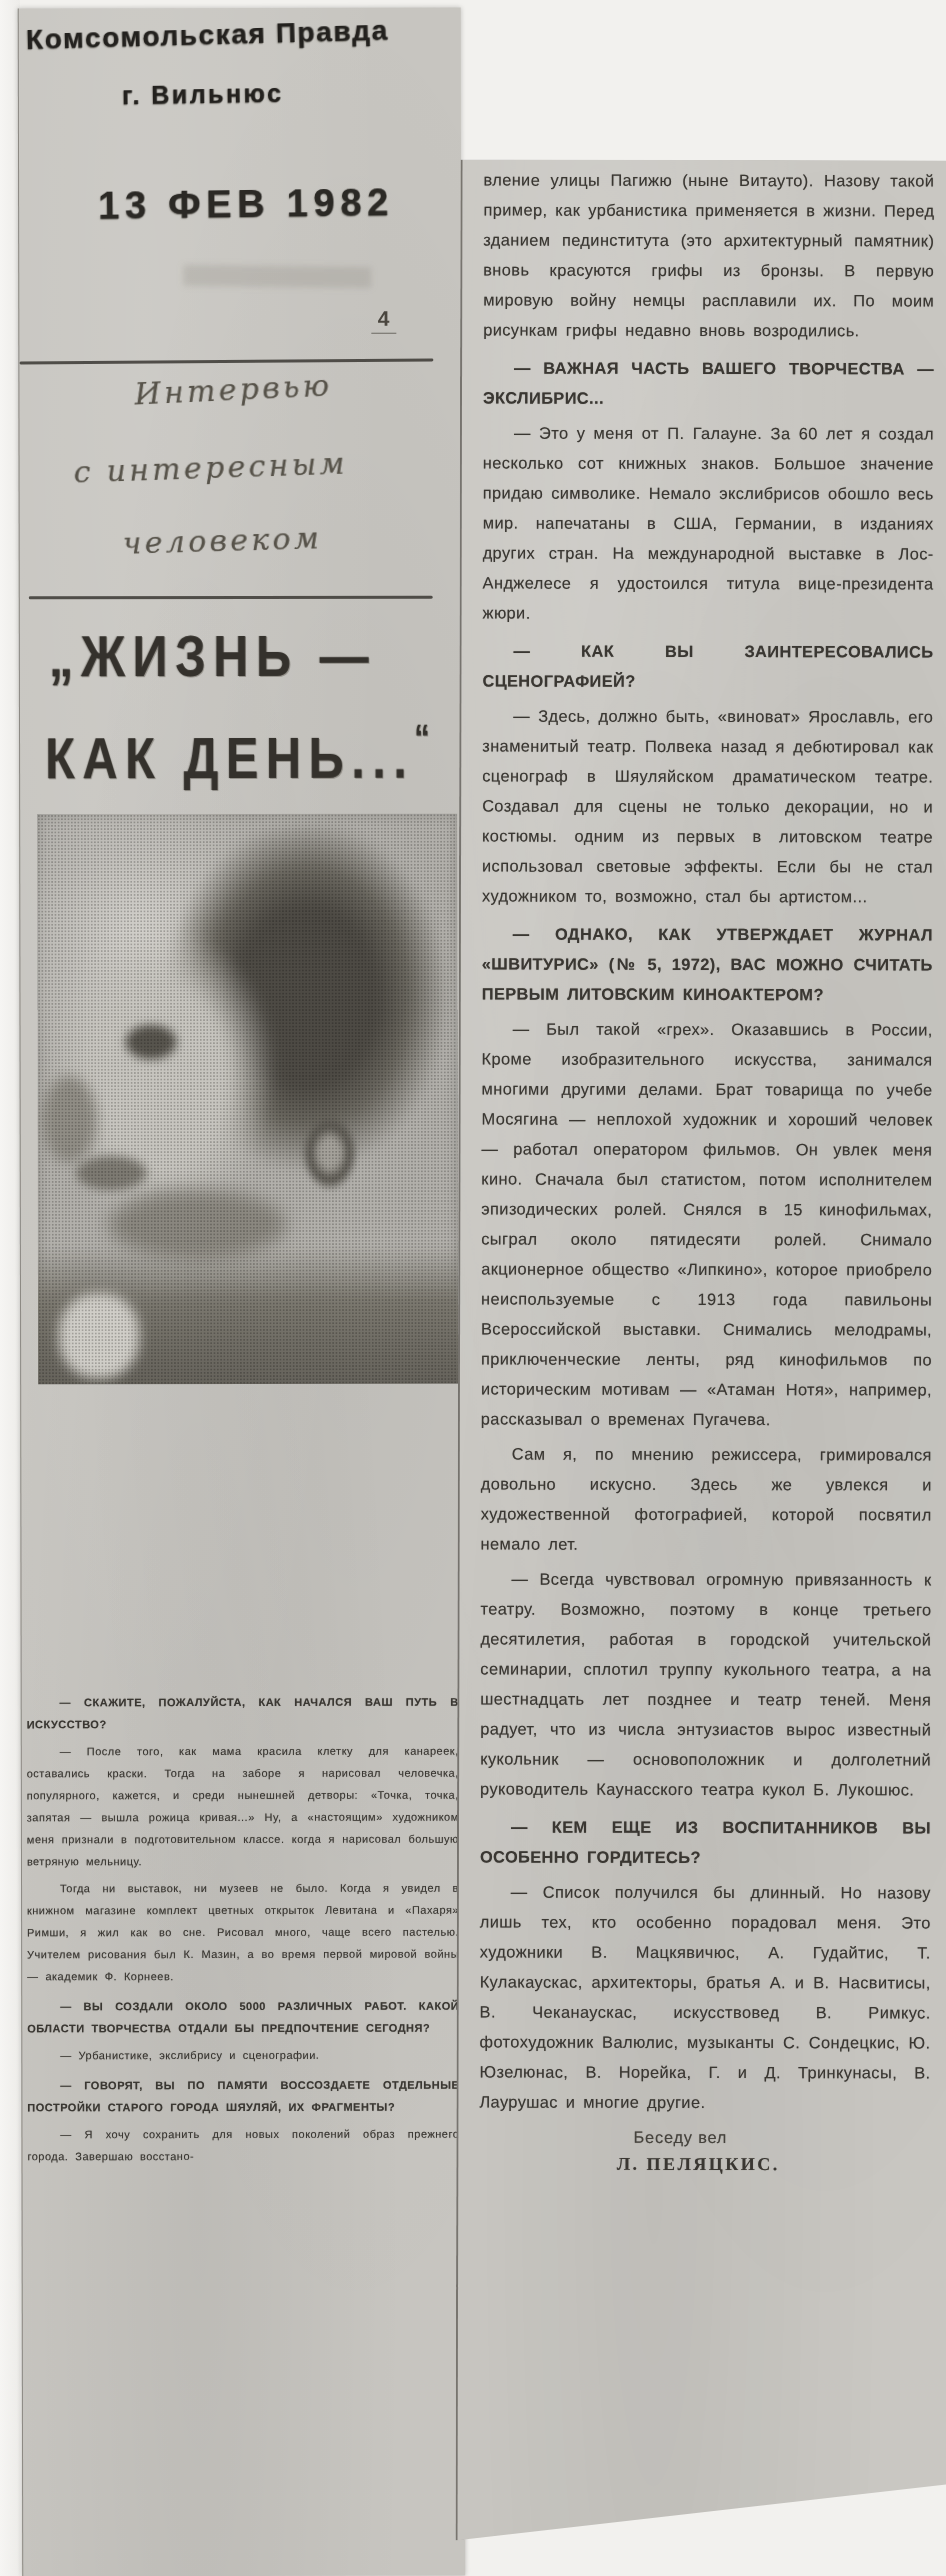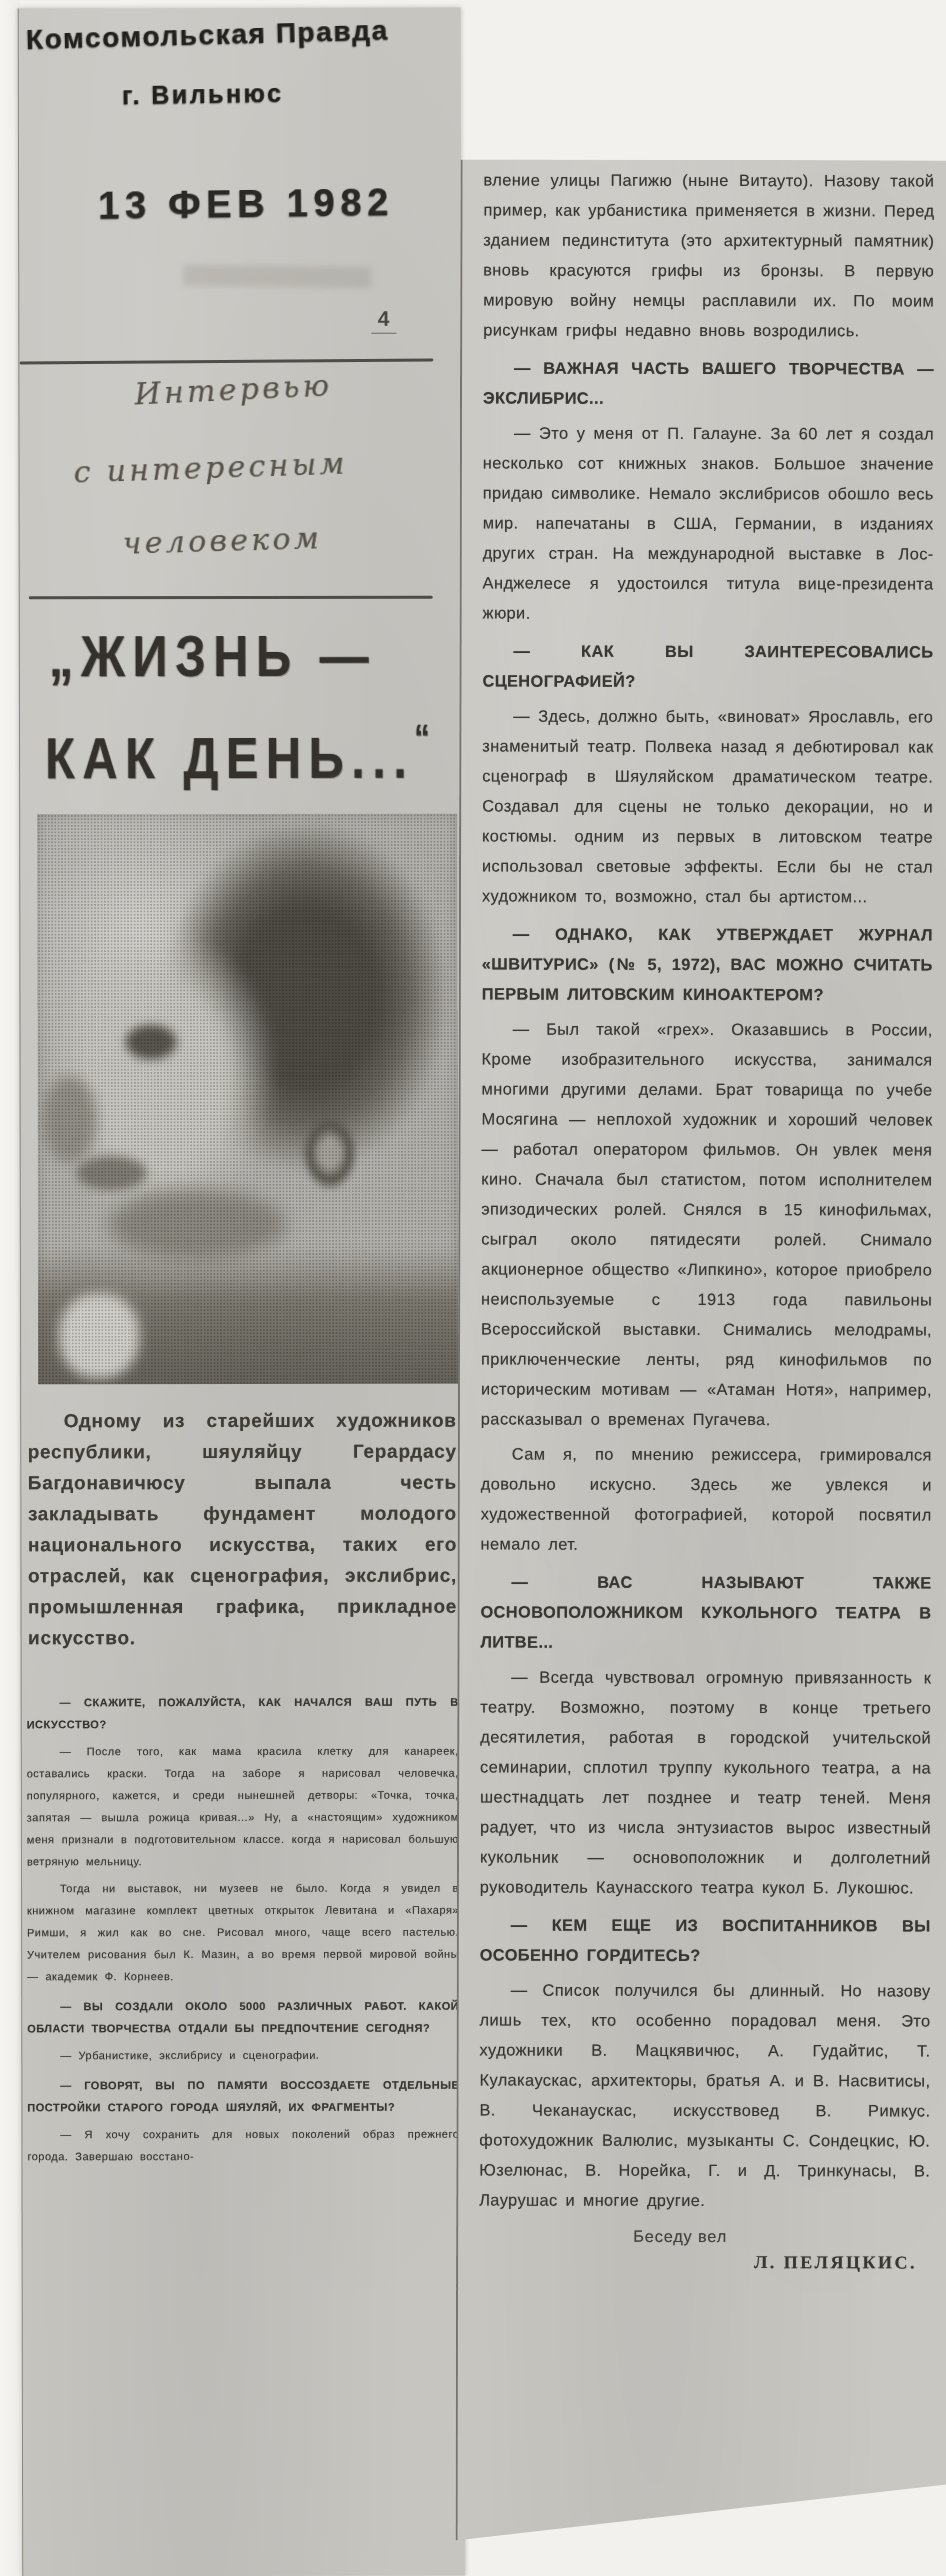--- a/index.html
+++ b/index.html
@@ -100,21 +100,21 @@
     letter-spacing:0.5px; word-spacing:3.3px; text-indent:33px;}
   #right-article{ left:21px; top:4.9px; width:451px;}
   #right-article p{ margin:0 0 4.9px; font-size:16.4px; line-height:30px;
     letter-spacing:0.4px; word-spacing:2.9px; text-indent:31px;}
   .para.q{ font-weight:bold; letter-spacing:0.9px; margin-top:8.2px !important;}
   .para.cont{ text-indent:0 !important;}
   
   #byline{ text-align:right; margin-top:11.4px; padding-right:13px;}
   #byline-lead{ font-size:16.4px; letter-spacing:0.8px; padding-right:36px; color:#46433d;text-align:center;}
   #byline-name{ font-size:18px; font-weight:bold; letter-spacing:2.5px; margin-top:6.5px;
-    font-family:"Liberation Serif", serif; color:#3a3732;}
+    font-family:"Liberation Serif", serif; color:#3a3732;text-align:center;}
   
   #scan-edge-left{ position:absolute; left:0; top:0; width:19.6px; height:2576px;
     background:linear-gradient(to right,#f6f5f3,#edece9);}
 </style>
 </head>
 <body>
 
 <div id="page">
   <div id="scan-edge-left"></div>
 
@@ -150,21 +150,20 @@
       <div class="ph-brow"></div>
       <div class="ph-nose"></div>
       <div class="ph-mouth"></div>
       <div class="ph-ear"></div>
       <div class="ph-jaw"></div>
       <div class="ph-shoulders"></div>
       <div class="ph-collar"></div>
       <div class="ph-dots"></div>
     </div>
 
-    <div id="intro" class="abs newsprint">Одному из старейших художников республики, шяуляйцу Герардасу Багдонавичюсу выпала честь закладывать фундамент молодого национального искусства, таких его отраслей, как сценография, экслибрис, промышленная графика, прикладное искусство.</div>
 
     <div id="left-article" class="abs newsprint">
         <p class="para q">— СКАЖИТЕ, ПОЖАЛУЙСТА, КАК НАЧАЛСЯ ВАШ ПУТЬ В ИСКУССТВО?</p>
         <p class="para a">— После того, как мама красила клетку для канареек, оставались краски. Тогда на заборе я нарисовал человечка, популярного, кажется, и среди нынешней детворы: «Точка, точка, запятая — вышла рожица кривая...» Ну, а «настоящим» художником меня признали в подготовительном классе. когда я нарисовал большую ветряную мельницу.</p>
         <p class="para a">Тогда ни выставок, ни музеев не было. Когда я увидел в книжном магазине комплект цветных открыток Левитана и «Пахаря» Римши, я жил как во сне. Рисовал много, чаще всего пастелью. Учителем рисования был К. Мазин, а во время первой мировой войны — академик Ф. Корнеев.</p>
         <p class="para q">— ВЫ СОЗДАЛИ ОКОЛО 5000 РАЗЛИЧНЫХ РАБОТ. КАКОЙ ОБЛАСТИ ТВОРЧЕСТВА ОТДАЛИ БЫ ПРЕДПОЧТЕНИЕ СЕГОДНЯ?</p>
         <p class="para a">— Урбанистике, экслибрису и сценографии.</p>
         <p class="para q">— ГОВОРЯТ, ВЫ ПО ПАМЯТИ ВОССОЗДАЕТЕ ОТДЕЛЬНЫЕ ПОСТРОЙКИ СТАРОГО ГОРОДА ШЯУЛЯЙ, ИХ ФРАГМЕНТЫ?</p>
         <p class="para a">— Я хочу сохранить для новых поколений образ прежнего города. Завершаю восстано-</p>
       </div>
@@ -173,21 +172,20 @@
   <div id="right-clip" class="clip">
     <div id="right-article" class="abs newsprint">
     <p class="para a cont">вление улицы Пагижю (ныне Витауто). Назову такой пример, как урбанистика применяется в жизни. Перед зданием пединститута (это архитектурный памятник) вновь красуются грифы из бронзы. В первую мировую войну немцы расплавили их. По моим рисункам грифы недавно вновь возродились.</p>
         <p class="para q">— ВАЖНАЯ ЧАСТЬ ВАШЕГО ТВОРЧЕСТВА — ЭКСЛИБРИС...</p>
         <p class="para a">— Это у меня от П. Галауне. За 60 лет я создал несколько сот книжных знаков. Большое значение придаю символике. Немало экслибрисов обошло весь мир. напечатаны в США, Германии, в изданиях других стран. На международной выставке в Лос-Анджелесе я удостоился титула вице-президента жюри.</p>
         <p class="para q">— КАК ВЫ ЗАИНТЕРЕСОВАЛИСЬ СЦЕНОГРАФИЕЙ?</p>
         <p class="para a">— Здесь, должно быть, «виноват» Ярославль, его знаменитый театр. Полвека назад я дебютировал как сценограф в Шяуляйском драматическом театре. Создавал для сцены не только декорации, но и костюмы. одним из первых в литовском театре использовал световые эффекты. Если бы не стал художником то, возможно, стал бы артистом...</p>
         <p class="para q">— ОДНАКО, КАК УТВЕРЖДАЕТ ЖУРНАЛ «ШВИТУРИС» (№ 5, 1972), ВАС МОЖНО СЧИТАТЬ ПЕРВЫМ ЛИТОВСКИМ КИНОАКТЕРОМ?</p>
         <p class="para a">— Был такой «грех». Оказавшись в России, Кроме изобразительного искусства, занимался многими другими делами. Брат товарища по учебе Мосягина — неплохой художник и хороший человек — работал оператором фильмов. Он увлек меня кино. Сначала был статистом, потом исполнителем эпизодических ролей. Снялся в 15 кинофильмах, сыграл около пятидесяти ролей. Снимало акционерное общество «Липкино», которое приобрело неиспользуемые с 1913 года павильоны Всероссийской выставки. Снимались мелодрамы, приключенческие ленты, ряд кинофильмов по историческим мотивам — «Атаман Нотя», например, рассказывал о временах Пугачева.</p>
         <p class="para a">Сам я, по мнению режиссера, гримировался довольно искусно. Здесь же увлекся и художественной фотографией, которой посвятил немало лет.</p>
-        <p class="para q">— ВАС НАЗЫВАЮТ ТАКЖЕ ОСНОВОПОЛОЖНИКОМ КУКОЛЬНОГО ТЕАТРА В ЛИТВЕ...</p>
         <p class="para a">— Всегда чувствовал огромную привязанность к театру. Возможно, поэтому в конце третьего десятилетия, работая в городской учительской семинарии, сплотил труппу кукольного театра, а на шестнадцать лет позднее и театр теней. Меня радует, что из числа энтузиастов вырос известный кукольник — основоположник и долголетний руководитель Каунасского театра кукол Б. Лукошюс.</p>
         <p class="para q">— КЕМ ЕЩЕ ИЗ ВОСПИТАННИКОВ ВЫ ОСОБЕННО ГОРДИТЕСЬ?</p>
         <p class="para a">— Список получился бы длинный. Но назову лишь тех, кто особенно порадовал меня. Это художники В. Мацкявичюс, А. Гудайтис, Т. Кулакаускас, архитекторы, братья А. и В. Насвитисы, В. Чеканаускас, искусствовед В. Римкус. фотохудожник Валюлис, музыканты С. Сондецкис, Ю. Юзелюнас, В. Норейка, Г. и Д. Тринкунасы, В. Лаурушас и многие другие.</p>
         <div id="byline">
           <div id="byline-lead">Беседу вел</div>
           <div id="byline-name">Л. ПЕЛЯЦКИС.</div>
         </div>
       </div>
   </div>
 </div>

